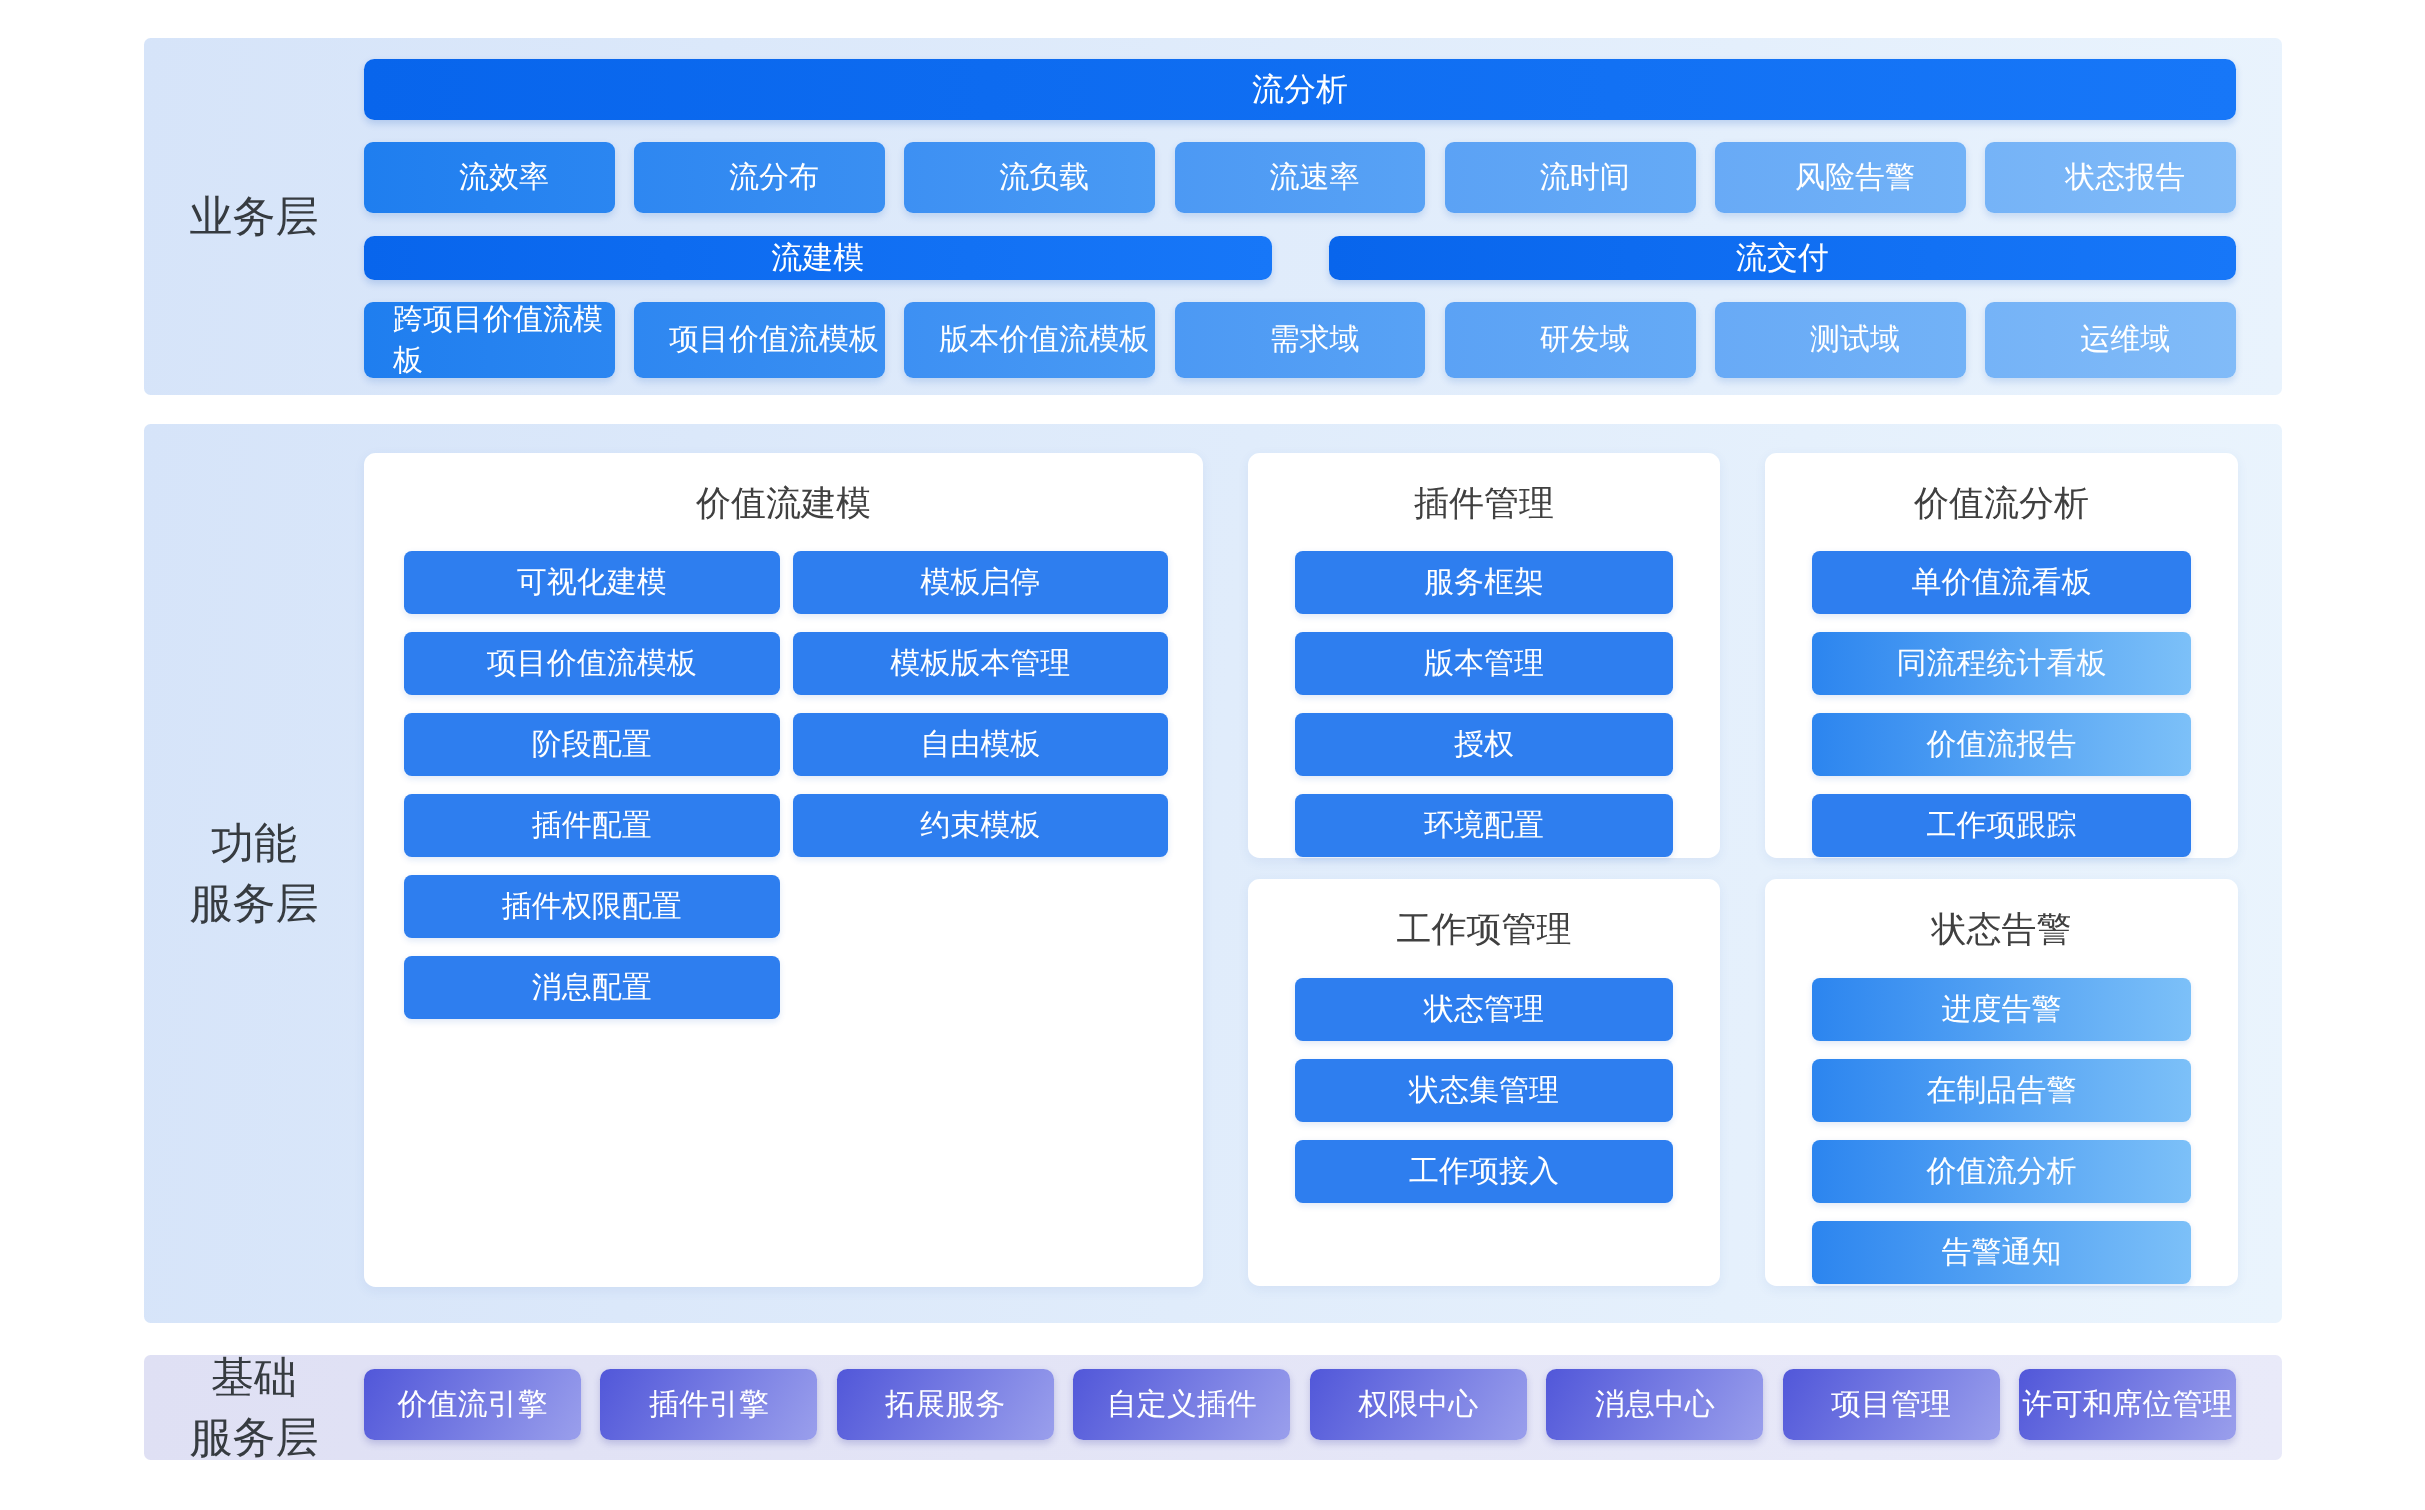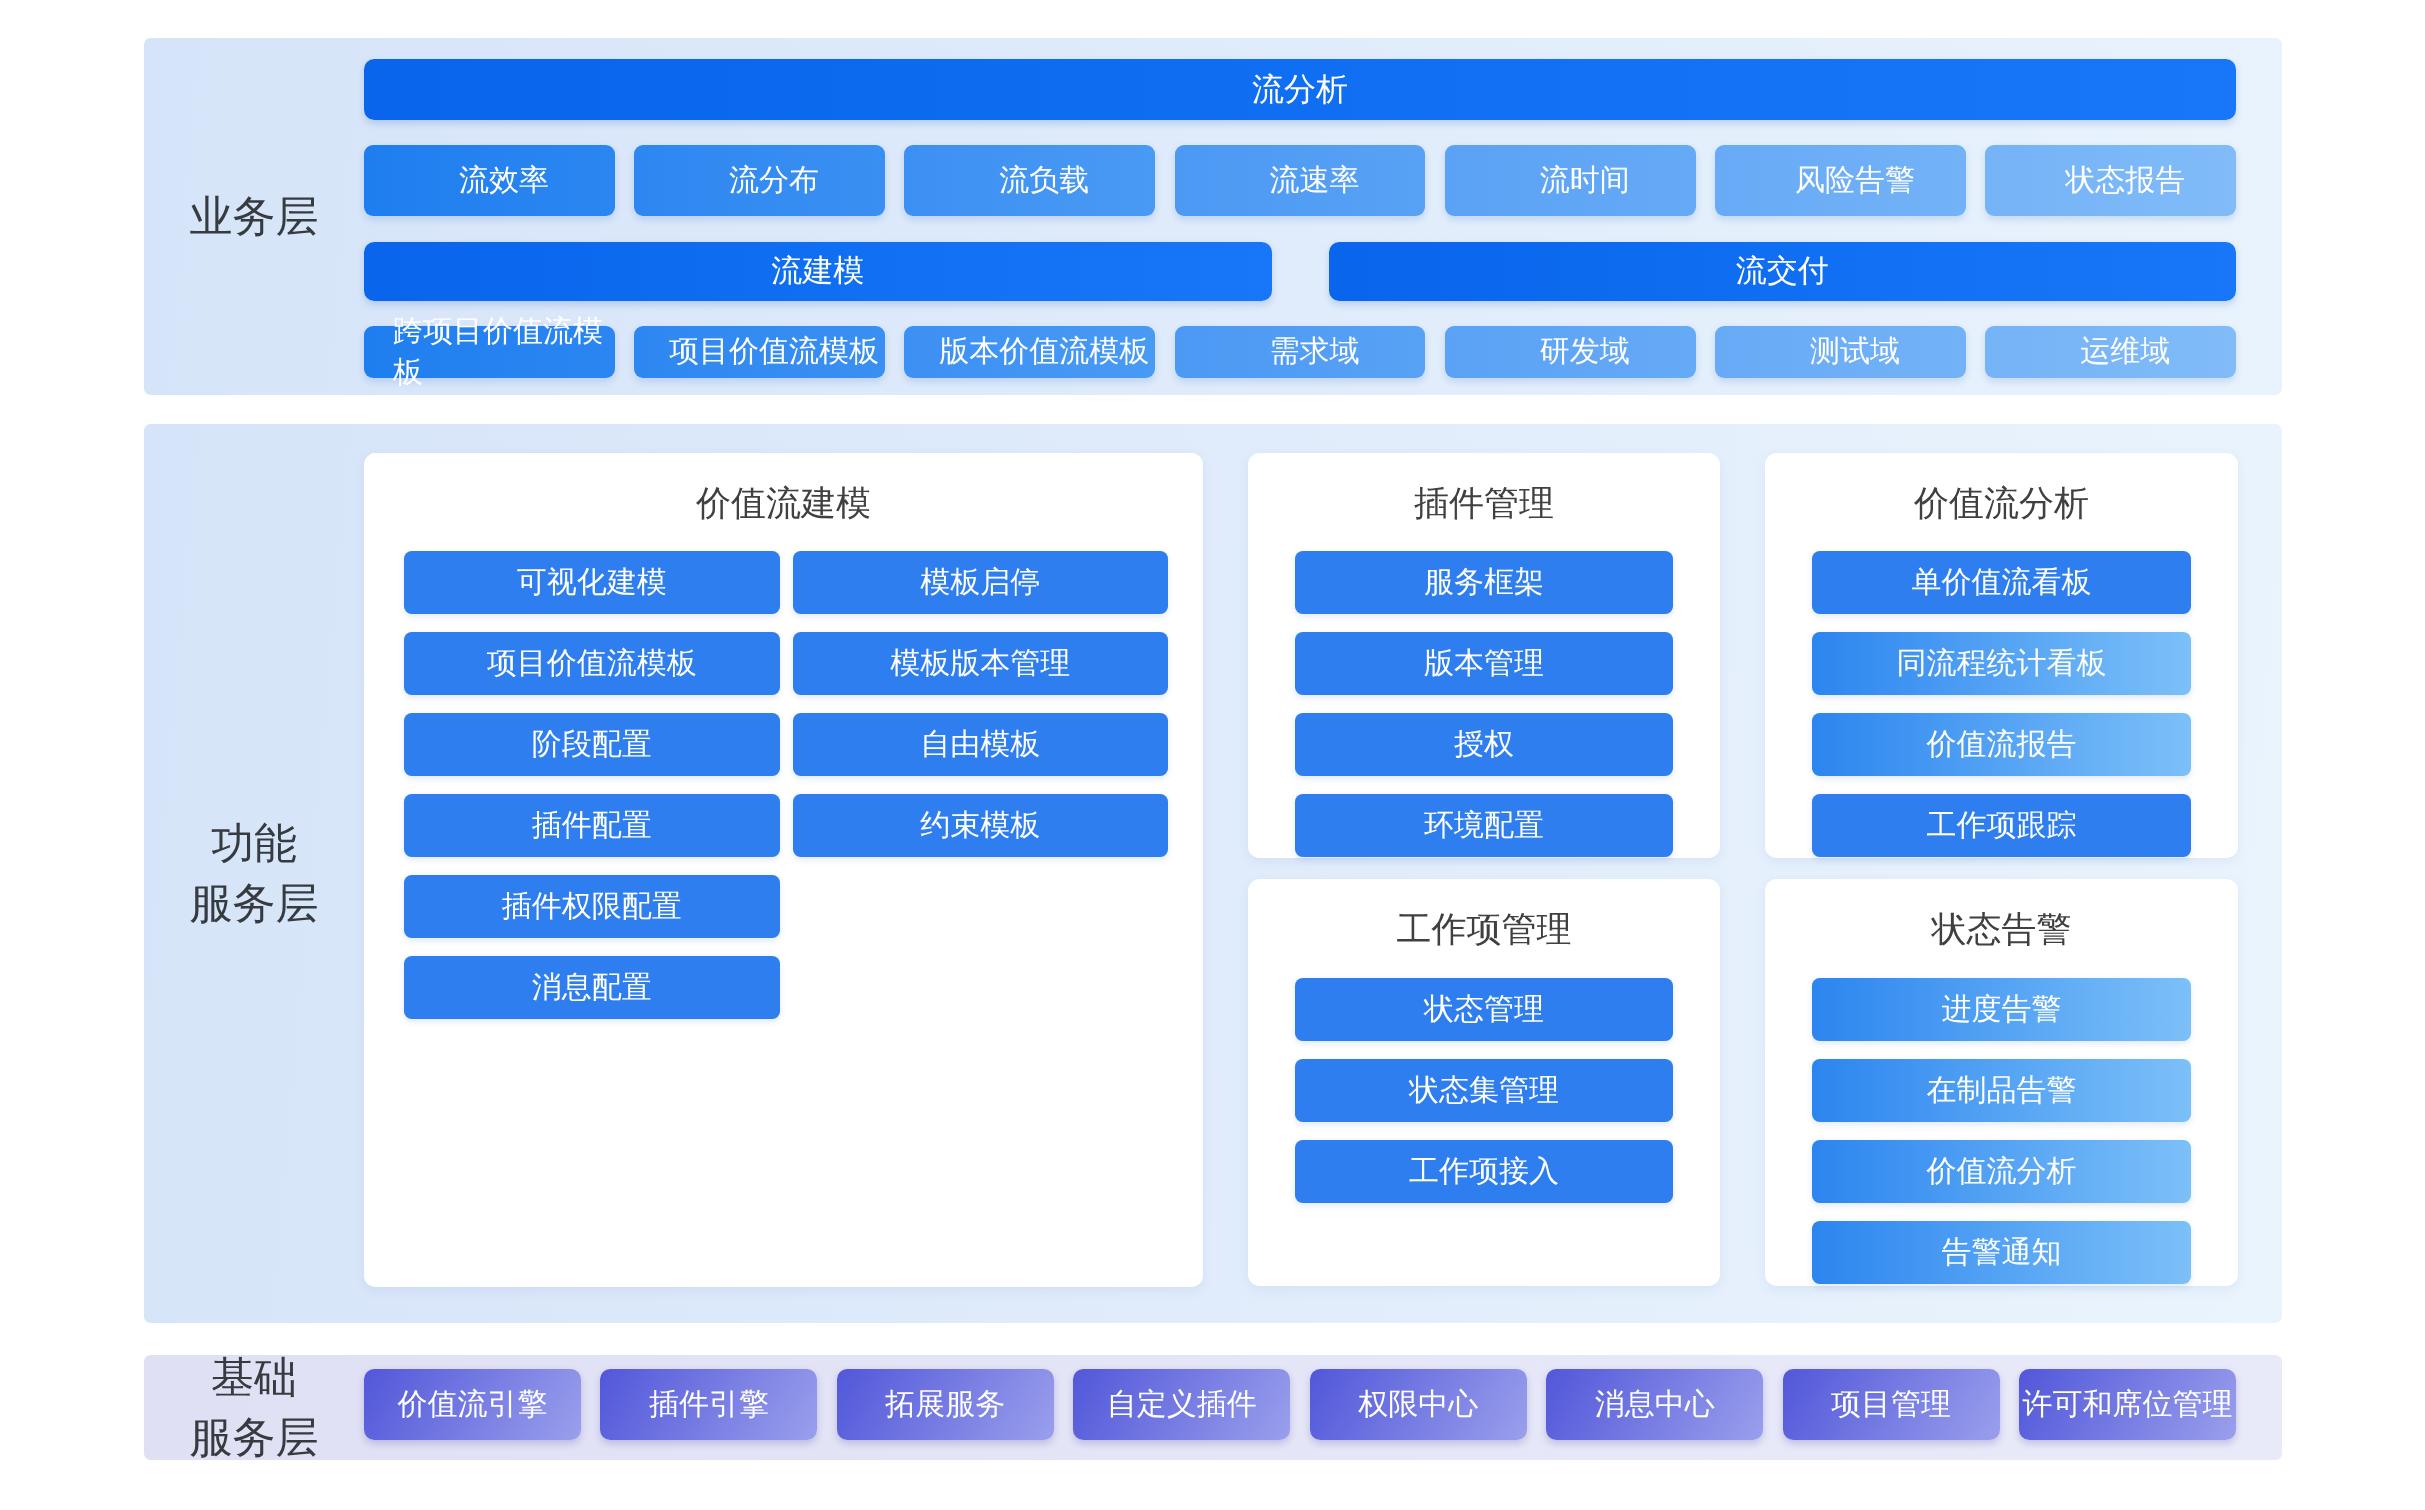--- a/index.html
+++ b/index.html
@@ -51,23 +51,23 @@
     align-items: center;
     justify-content: center;
     color: #fff;
     font-size: 32px;
     background: linear-gradient(90deg, #0865EC 0%, #1777F8 100%);
     box-shadow: 0 3.2px 7.8px rgba(10, 80, 190, 0.18);
   }
   .bar-top { height: 61px; }
   .row { display: flex; gap: 19.4px; }
   .row-metrics { height: 71px; }
-  .row-mid { height: 59px; gap: 57px; }
+  .row-mid { height: 44px; gap: 57px; }
   .row-mid .bar { flex: 1; font-size: 31px; }
-  .row-domains { height: 52px; }
+  .row-domains { height: 76px; }
   .pill {
     flex: 1;
     border-radius: 9px;
     display: flex;
     align-items: center;
     justify-content: center;
     color: #fff;
     font-size: 30px;
     box-shadow: 0 3.2px 7.8px rgba(10, 80, 190, 0.15);
     padding-left: 29px;

